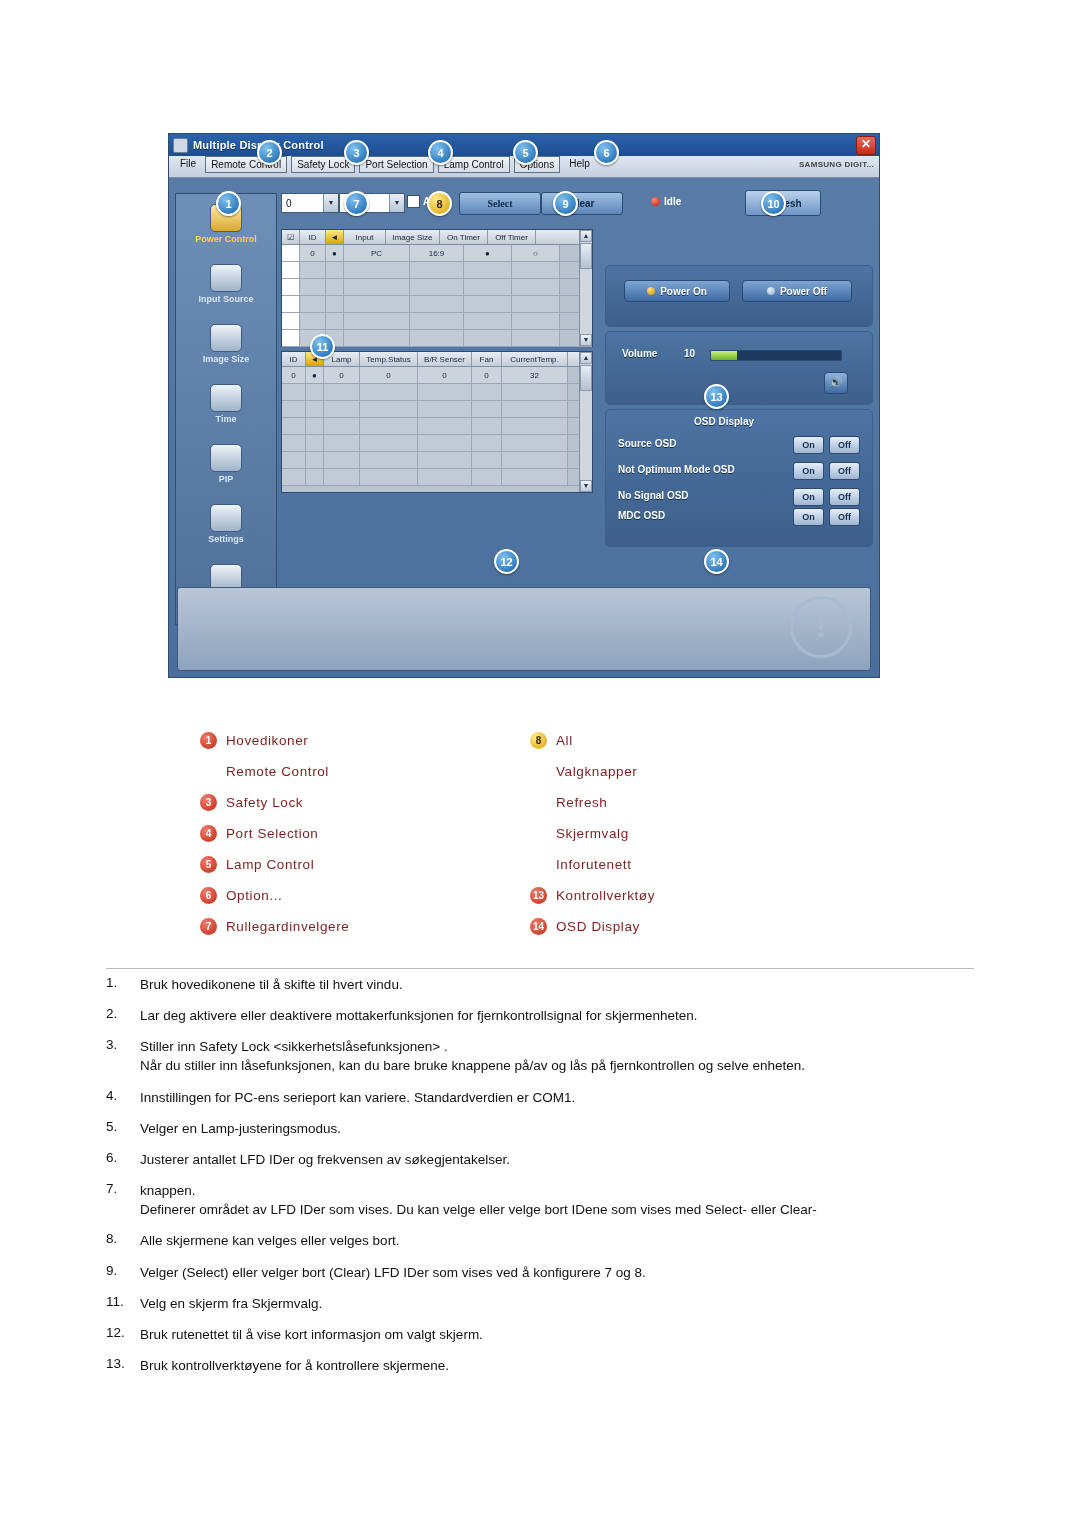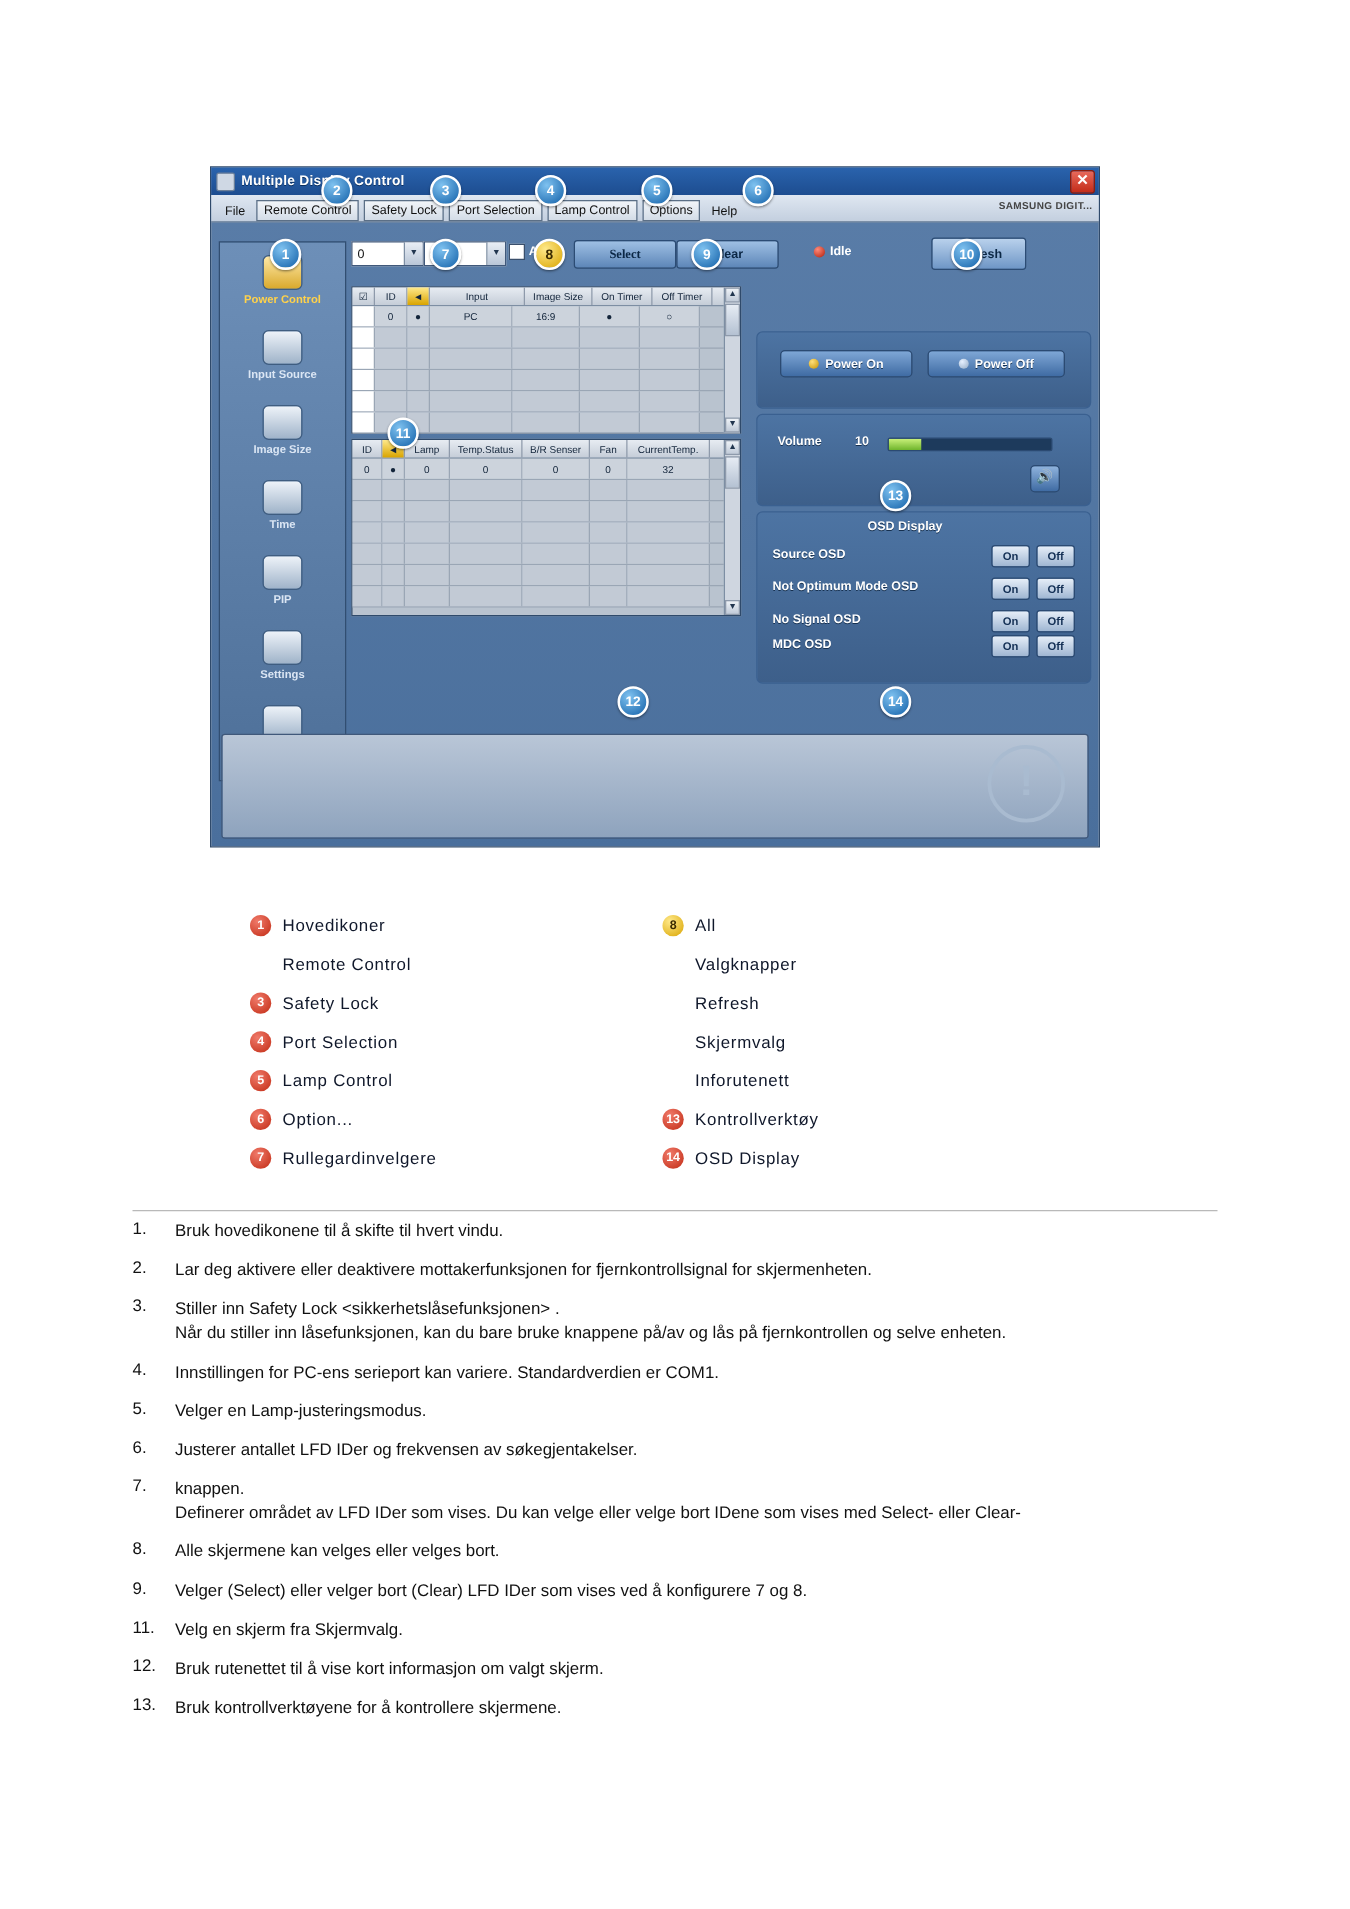--- a/index.html
+++ b/index.html
@@ -36,21 +36,21 @@
   }
   .tb-close{
     position:absolute;right:3px;top:2px;width:18px;height:17px;
     background:linear-gradient(#e86a5c,#c32b18);
     border:1px solid #8d1c0c;border-radius:3px;
     color:#fff;font-size:12px;font-weight:bold;line-height:15px;text-align:center;
   }
   .menubar{
     height:21px;background:linear-gradient(#dfe7f1,#c3cfdf);
     border-bottom:1px solid #7d8ea3;
-    display:flex;align-items:flex-end;gap:4px;padding:0 6px;position:relative;
+    display:flex;align-items:flex-start;gap:4px;padding:0 6px;position:relative;
   }
   .menubar .mi{
     font-size:10px;color:#111;padding:2px 5px;white-space:nowrap;
   }
   .menubar .mi.box{
     border:1px solid #5b6f86;background:linear-gradient(#f2f5f9,#d3dce7);
   }
   .samsung{
     position:absolute;right:5px;top:4px;font-size:8px;color:#444;font-weight:bold;
     letter-spacing:.3px;
@@ -205,21 +205,21 @@
   .lgi .num{
     width:17px;height:17px;border-radius:50%;
     background:radial-gradient(circle at 35% 30%,#f07a6a,#c12a13);
     color:#fff;font-size:10px;font-weight:bold;
     display:flex;align-items:center;justify-content:center;flex:0 0 auto;
   }
   .lgi .num.yl{
     background:radial-gradient(circle at 35% 30%,#ffe98a,#d9a400);color:#3a2a00;
   }
   .lgi .num.blank{background:transparent;}
-  .lgi .txt{font-size:13.5px;color:#0f172a;letter-spacing:.6px;}
+  .lgi .txt{font-size:13.5px;color:#7f1d1d;letter-spacing:.6px;}
 
   hr.sep{
     position:absolute;left:106px;top:968px;width:868px;height:1px;
     border:0;border-top:1px solid #b9b9b9;margin:0;
   }
 
   
   .steps{position:absolute;left:106px;top:975px;width:880px;}
   .step{display:flex;margin-bottom:12px;}
   .step .n{width:34px;flex:0 0 34px;font-size:13.5px;color:#111;}
@@ -301,21 +301,21 @@
         <span>Idle</span>
       </div>
       <div class="refresh" style="left:464px;top:1px;">Refresh</div>
     </div>
 
     <div class="grid" style="left:112px;top:52px;width:310px;height:116px;">
       <div class="hdr">
         <div style="width:18px">☑</div>
         <div style="width:26px">ID</div>
         <div style="width:18px;background:linear-gradient(#ffe98a,#d9a400)">◄</div>
-        <div style="width:76px">Input</div>
+        <div style="width:42px">Input</div>
         <div style="width:54px">Image Size</div>
         <div style="width:48px">On Timer</div>
         <div style="width:48px">Off Timer</div>
       </div>
       <div class="row">
         <div style="width:18px;background:#fff"></div>
         <div style="width:26px">0</div>
         <div style="width:18px">●</div>
         <div style="width:66px">PC</div>
         <div style="width:54px">16:9</div>

